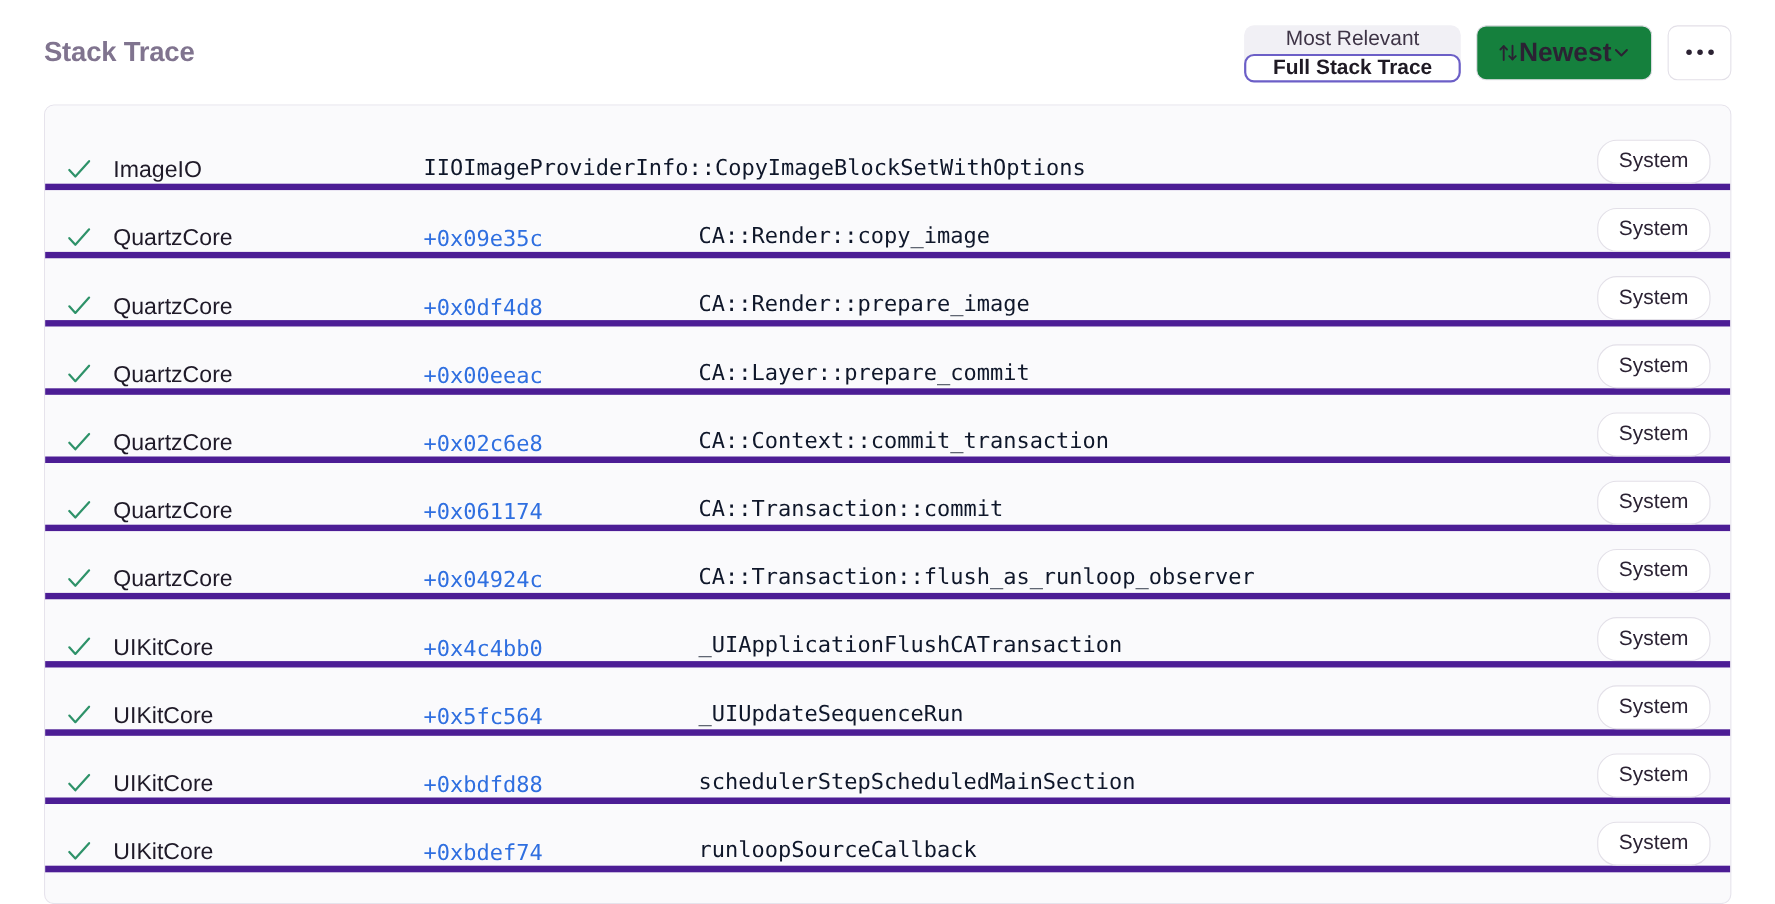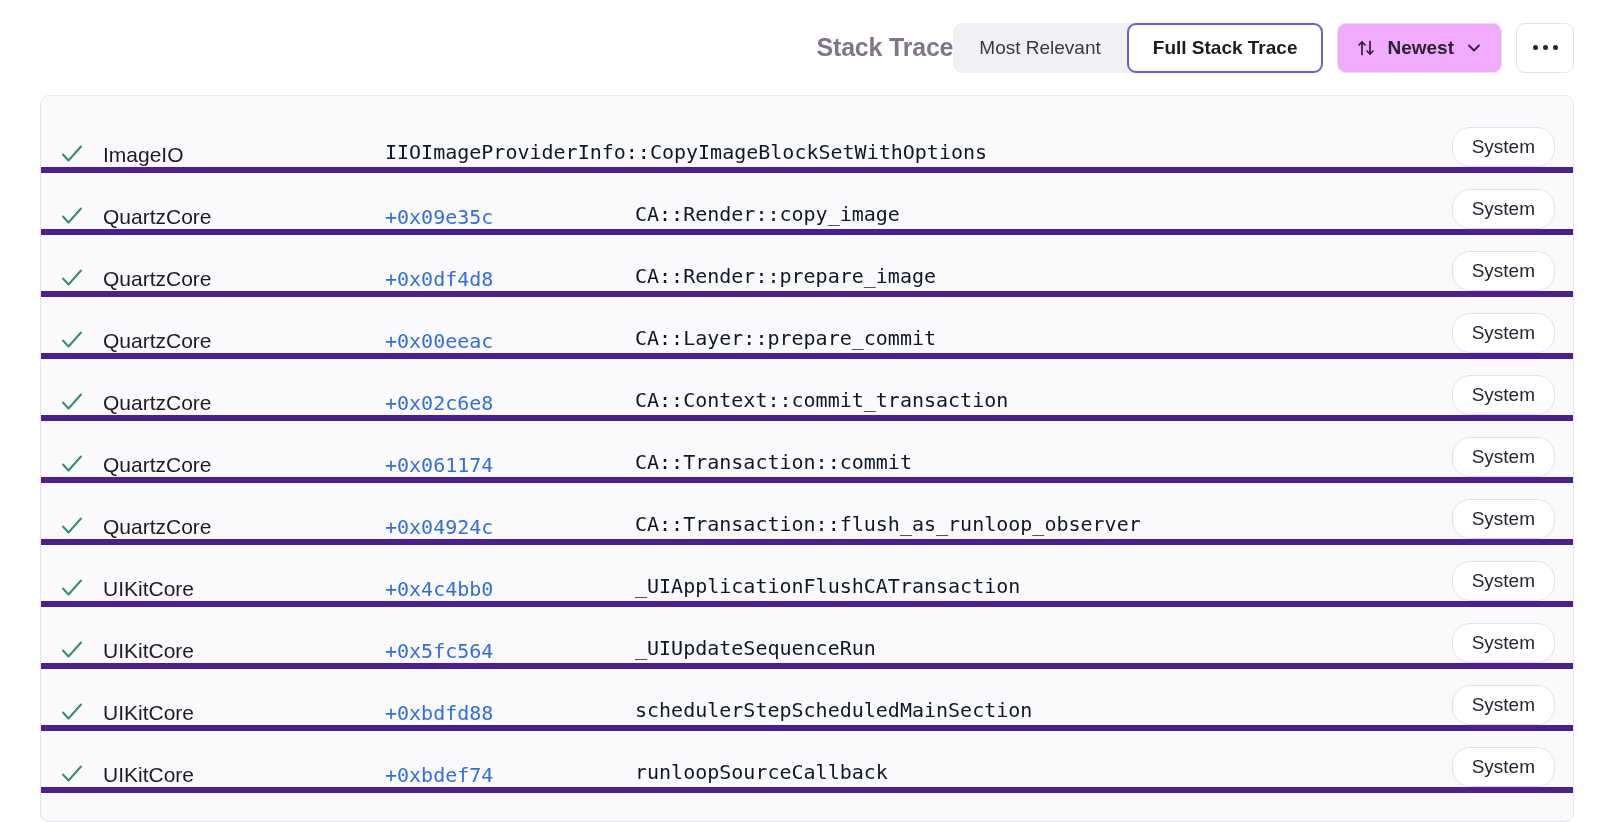--- a/index.html
+++ b/index.html
@@ -17,21 +17,21 @@
     height: 822px;
     padding: 0 40px;
     position: relative;
   }
 
   
   .panel-header {
     height: 95px;
     display: flex;
     align-items: center;
-    justify-content: flex-end;
+    justify-content: space-between;
   }
 
   .panel-title {
     font-size: 25px;
     font-weight: 700;
     color: #80748f;
     letter-spacing: -0.2px;
     white-space: nowrap;
   }
 
@@ -42,20 +42,21 @@
   }
 
   
   .segmented {
     display: flex;
     align-items: center;
     background: #f1f0f5;
     border-radius: 9px;
     height: 50px;
     position: relative;
+    flex-direction: column;
   }
 
   .segment {
     height: 50px;
     display: flex;
     align-items: center;
     padding: 0 24px;
     font-size: 19px;
     color: #3e3446;
     border-radius: 9px;
@@ -70,26 +71,25 @@
     border: 2px solid #6c5fc7;
     font-weight: 700;
     color: #1f1a24;
   }
 
   
   .sort-button {
     height: 50px;
     display: flex;
     align-items: center;
-    gap: 11px;
     padding: 0 18px;
-    background: #f0abfc;
+    background: #15803d;
     border: 1.5px solid #e3e0e8;
     border-radius: 9px;
-    font-size: 19px;
+    font-size: 24px;
     font-weight: 700;
     color: #2b2233;
     cursor: pointer;
     white-space: nowrap;
   }
 
   .sort-icon {
     display: inline-flex;
     align-items: center;
     color: #2b2233;

